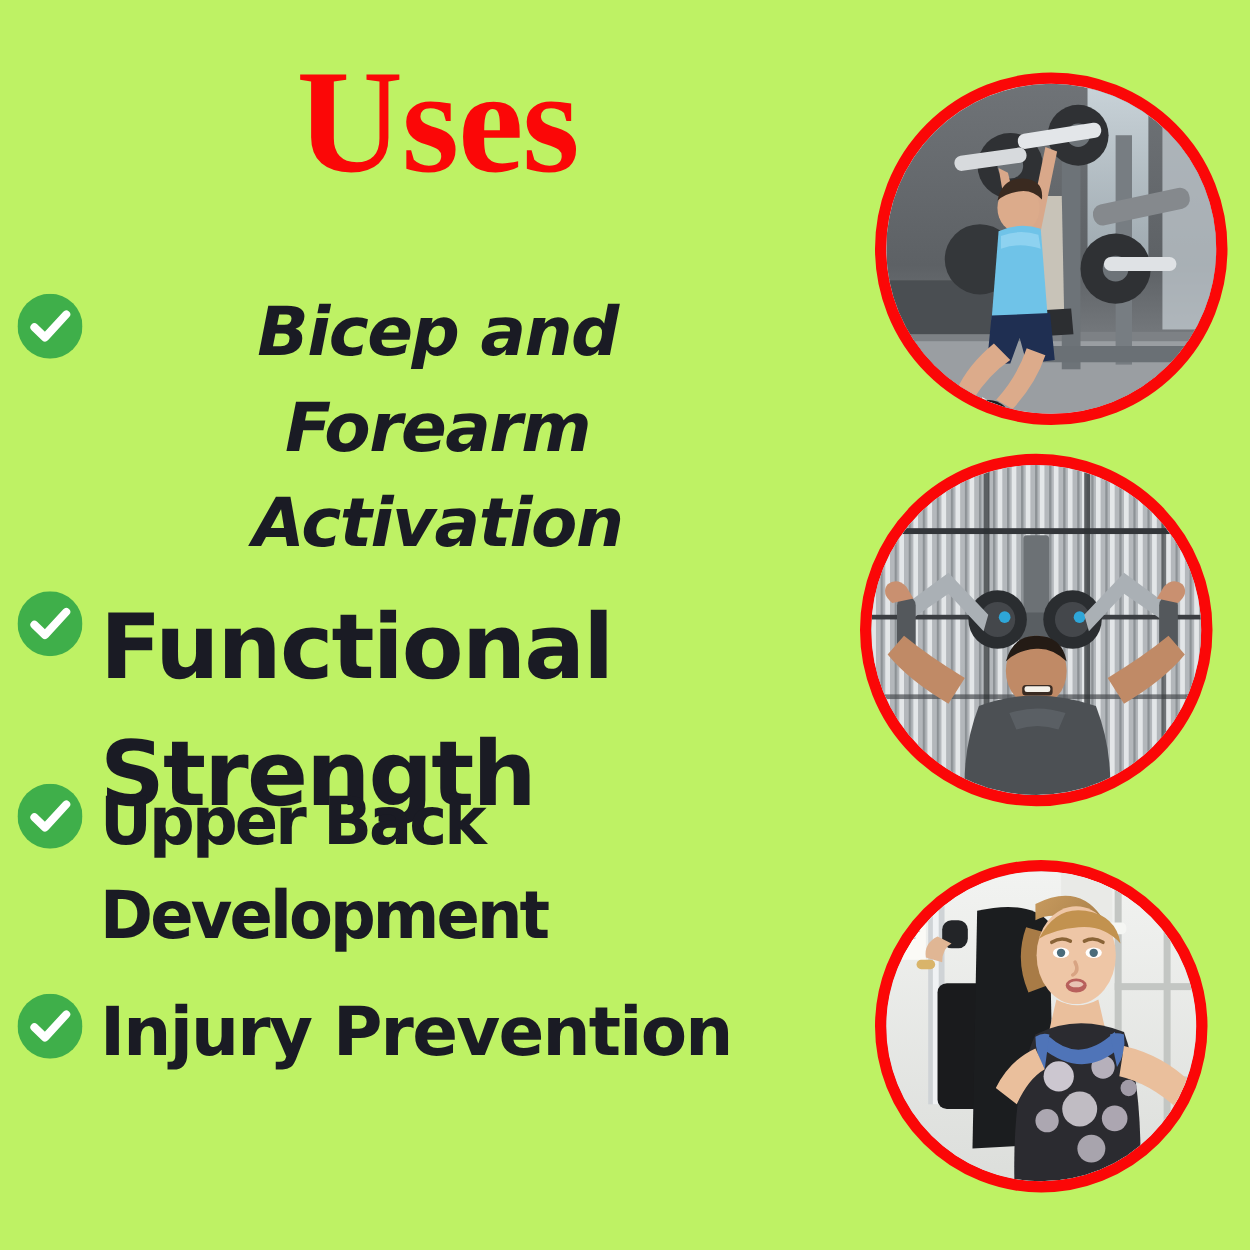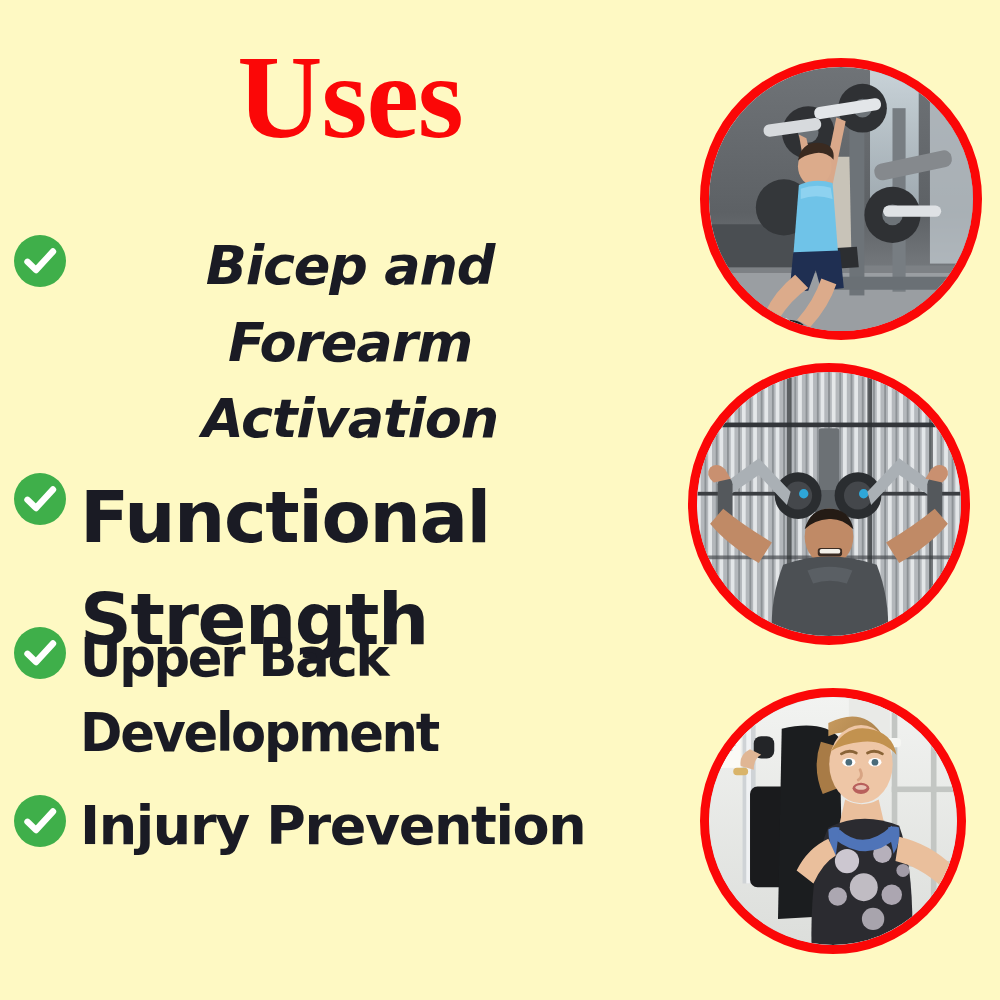--- a/index.html
+++ b/index.html
@@ -8,21 +8,21 @@
     padding: 0;
     background: #ffffff;
   }
   body {
     font-family: "Liberation Sans", sans-serif;
   }
   .poster {
     position: relative;
     width: 1000px;
     height: 1000px;
-    background: #fef9c3;
+    background: #bef264;
     overflow: hidden;
   }
 
   
   .poster-title {
     position: absolute;
     left: 0;
     top: 36px;
     width: 700px;
     text-align: center;

